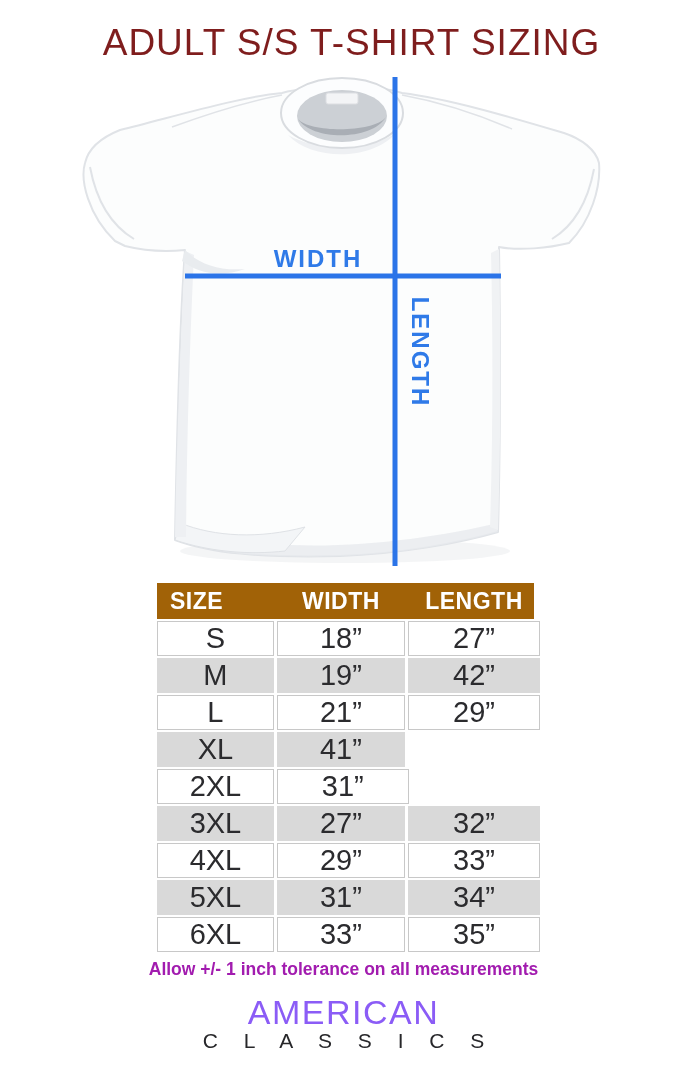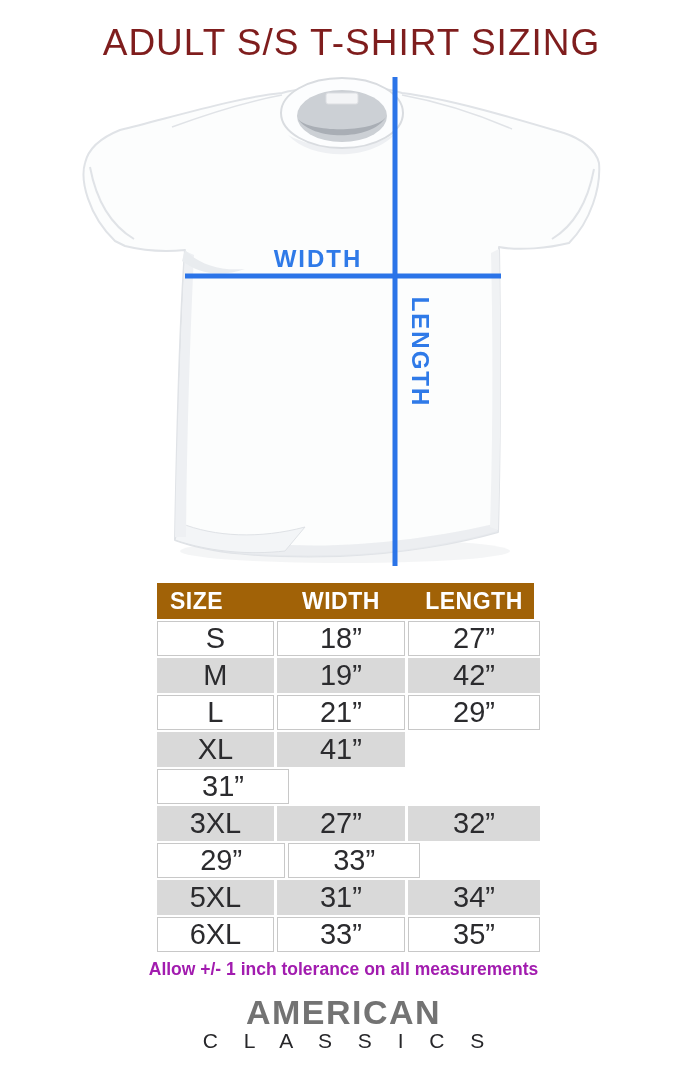--- a/index.html
+++ b/index.html
@@ -37,21 +37,21 @@
   }
   .trow.alt .cell{background:#d9d9d9;border:1px solid #d9d9d9;}
   
   .note{
     position:absolute;top:959px;left:0;width:687px;text-align:center;
     font-size:17.5px;font-weight:bold;color:#a21caf;
   }
   
   .brand-1{
     position:absolute;top:993px;left:0;width:687px;text-align:center;
-    font-size:34px;font-weight:700;letter-spacing:1.5px;color:#737373;
+    font-size:34px;font-weight:400;letter-spacing:1.5px;color:#8b5cf6;
   }
   .brand-2{
     position:absolute;top:1029px;left:5px;width:687px;text-align:center;
     font-size:21px;font-weight:500;letter-spacing:10px;color:#27272a;
   }
 </style>
 </head>
 <body>
 
 <div class="page">
@@ -130,28 +130,30 @@
         <div class="trow">
           <div class="cell c-size">L</div>
           <div class="cell c-width">21”</div>
           <div class="cell c-length">29”</div>
         </div>
         <div class="trow alt">
           <div class="cell c-size">XL</div>
           <div class="cell c-width">41”</div>
         </div>
         <div class="trow">
+          <div class="cell c-size">2XL</div>
           <div class="cell c-length">31”</div>
         </div>
         <div class="trow alt">
           <div class="cell c-size">3XL</div>
           <div class="cell c-width">27”</div>
           <div class="cell c-length">32”</div>
         </div>
         <div class="trow">
+          <div class="cell c-size">4XL</div>
           <div class="cell c-width">29”</div>
           <div class="cell c-length">33”</div>
         </div>
         <div class="trow alt">
           <div class="cell c-size">5XL</div>
           <div class="cell c-width">31”</div>
           <div class="cell c-length">34”</div>
         </div>
         <div class="trow">
           <div class="cell c-size">6XL</div>

